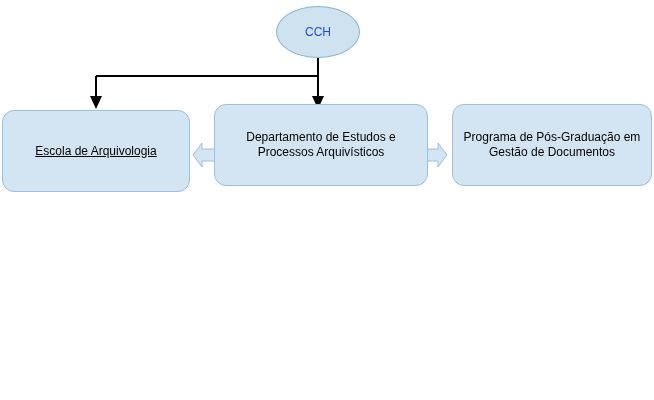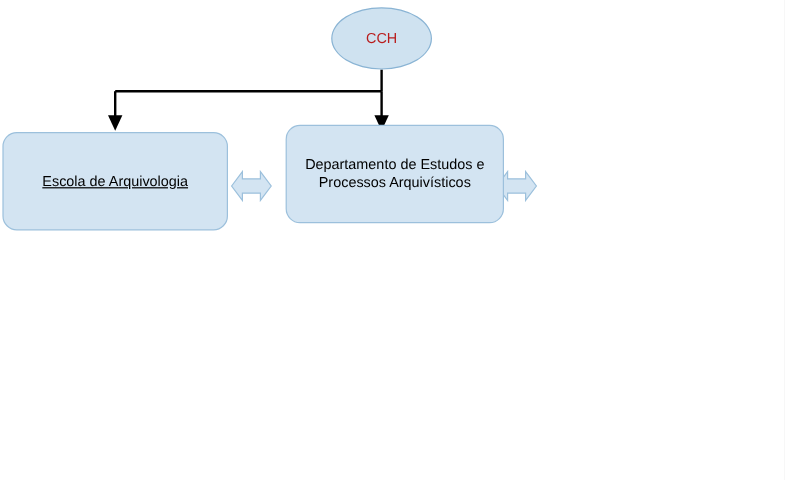--- a/index.html
+++ b/index.html
@@ -24,21 +24,21 @@
     position: absolute;
     box-sizing: border-box;
     border-radius: 50%;
     background: #cfe2f0;
     border: 1px solid #8ab4d4;
     display: flex;
     align-items: center;
     justify-content: center;
     text-align: center;
     font-size: 12px;
-    color: #b91c1c;
+    color: #1d4ed8;
   }
 
   
   .node-box {
     position: absolute;
     box-sizing: border-box;
     border-radius: 12px;
     background: #d3e4f2;
     border: 1px solid #9cc0dc;
     display: flex;
@@ -94,18 +94,21 @@
   </svg>
 
   <div class="node-ellipse" style="left:276px; top:6px; width:84px; height:52px;">
     <span class="lbl">CCH</span>
   </div>
 
   <div class="node-box" style="left:2px; top:110px; width:188px; height:82px;text-decoration:underline;">
     <span class="lbl">Escola de Arquivologia</span>
   </div>
 
-  <div class="node-box" style="left:238px; top:104px; width:182px; height:82px;">
+  <div class="node-box" style="left:214px; top:104px; width:214px; height:82px;">
     <span class="lbl">Departamento de Estudos e Processos Arquivísticos</span>
   </div>
 
+  <div class="node-box" style="left:452px; top:104px; width:200px; height:82px;">
+    <span class="lbl">Programa de Pós-Graduação em Gestão de Documentos</span>
+  </div>
 
 </div>
 
 </body></html>

